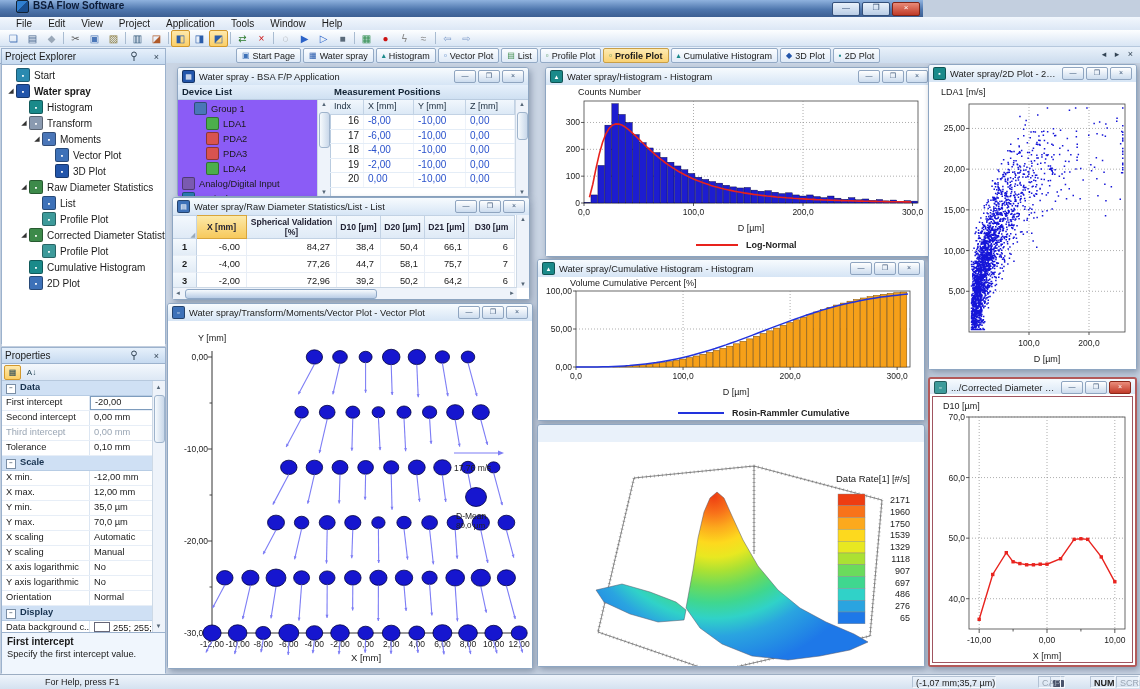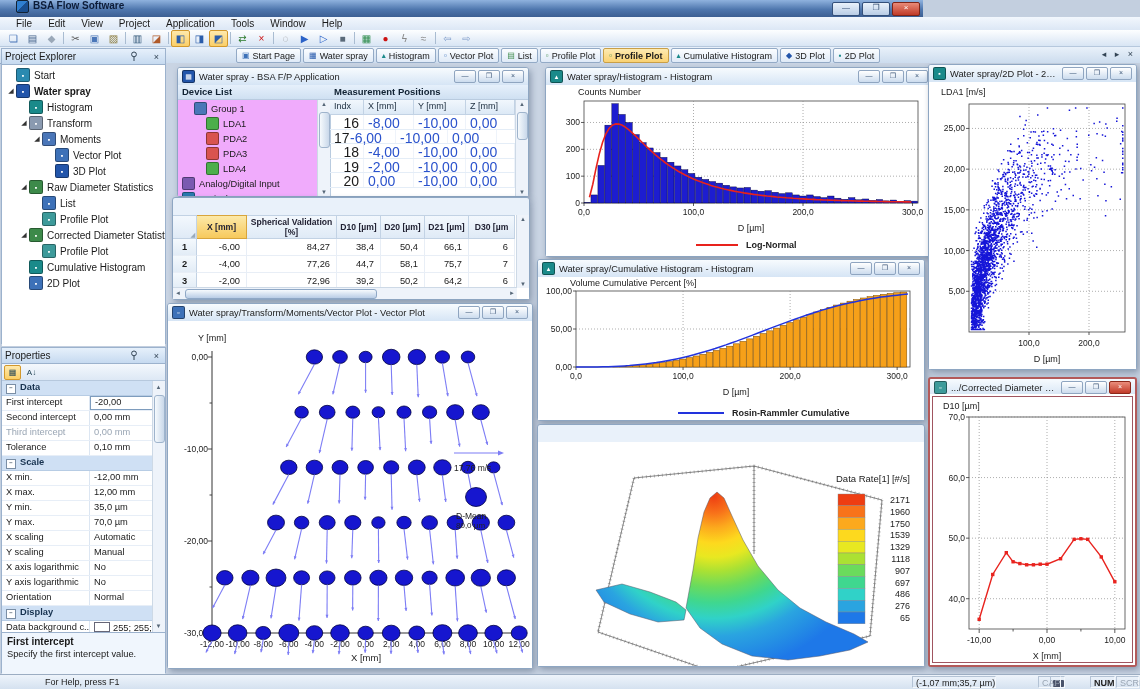--- a/index.html
+++ b/index.html
@@ -72,29 +72,29 @@
   .win-tt{flex:1;overflow:hidden;text-overflow:ellipsis;}
   .wbtns{display:flex;gap:2px;flex:none;}
   .wbtn{width:20px;height:11px;border:1px solid #8fa5c0;border-radius:2px;background:linear-gradient(#ffffff,#ccdcee);
     font-size:7px;line-height:9px;text-align:center;color:#3c5678;}
   .wbtn.close-red{background:linear-gradient(#ea8d7c,#c23a28);border-color:#8c281a;color:#fff;}
   .win-body{position:absolute;left:0;top:17px;right:0;bottom:0;background:#fff;overflow:hidden;}
   
   .subhead{height:15px;background:linear-gradient(#e6f0fb,#cfe0f2);border-bottom:1px solid #b9cbdf;font-weight:bold;
     font-size:9.5px;padding:1px 4px 0;box-sizing:border-box;color:#123;}
   #devlist{position:absolute;left:0;top:0;width:152px;bottom:0;border-right:1px solid #b9cbdf;}
-  #devrows{position:absolute;left:0;top:15px;right:12px;bottom:0;background:#f0abfc;overflow:hidden;padding-top:1px;}
+  #devrows{position:absolute;left:0;top:15px;right:12px;bottom:0;background:#8b5cf6;overflow:hidden;padding-top:1px;}
   .drow{height:15px;display:flex;align-items:center;font-size:9.3px;white-space:nowrap;}
   .dico{width:11px;height:11px;border-radius:2px;margin-right:4px;flex:none;border:1px solid rgba(0,0,0,.35);}
   .vsb{position:absolute;right:0;top:15px;width:12px;bottom:0;background:#eef3fa;border-left:1px solid #cdd9e6;}
   .vsb .th{position:absolute;left:1px;width:9px;background:linear-gradient(90deg,#f6fafd,#c9d8ea);border:1px solid #9fb4cc;border-radius:3px;}
   #positions{position:absolute;left:152px;top:0;right:0;bottom:0;}
   .grid-h{display:flex;height:14px;background:linear-gradient(#f1f7fd,#dce9f6);border-bottom:1px solid #c2d2e4;font-size:9px;color:#234;}
   .grid-h div{border-right:1px solid #c2d2e4;box-sizing:border-box;padding:1px 4px 0;}
-  .grid-r{display:flex;height:13.5px;font-size:14px;border-bottom:1px solid #e4edf7;}
+  .grid-r{display:flex;height:13.5px;font-size:10px;border-bottom:1px solid #e4edf7;}
   .grid-r div{border-right:1px solid #eef3fa;box-sizing:border-box;padding:0 4px;}
   .bluetxt{color:#2a52cc;}
   
   #listtbl .hc{background:linear-gradient(#f3f8fd,#dfeaf6);border:1px solid #c2d2e4;border-left:none;font-size:8.6px;
     display:flex;align-items:center;justify-content:center;text-align:center;box-sizing:border-box;color:#223;font-weight:bold;}
   #listtbl .hc.orange{background:linear-gradient(#fce9a8,#f7c95c);border-color:#d8a53c;}
   #listtbl .rc{border-right:1px solid #e8eef6;border-bottom:1px solid #e8eef6;box-sizing:border-box;font-size:9.3px;
     display:flex;align-items:center;justify-content:flex-end;padding-right:6px;}
   #listtbl .rh{background:linear-gradient(#f4f9fd,#e2ecf6);border-right:1px solid #c2d2e4;justify-content:center;padding-right:0;font-weight:bold;}
   .hsb{position:absolute;left:0;bottom:0;height:11px;background:#eef3fa;border-top:1px solid #cdd9e6;}
@@ -446,21 +446,21 @@
               <div style="width: 52px;">Y [mm]</div>
               <div style="width: 49px;">Z [mm]</div>
             </div>
             <div class="grid-r">
               <div style="width: 34px; text-align: right;">16</div>
               <div class="bluetxt" style="width: 50px;">-8,00</div>
               <div class="bluetxt" style="width: 52px;">-10,00</div>
               <div class="bluetxt" style="width: 49px;">0,00</div>
             </div>
             <div class="grid-r">
-              <div style="width: 16px; text-align: left;">17</div>
+              <div style="width: 34px; text-align: right;">17</div>
               <div class="bluetxt" style="width: 50px;">-6,00</div>
               <div class="bluetxt" style="width: 52px;">-10,00</div>
               <div class="bluetxt" style="width: 49px;">0,00</div>
             </div>
             <div class="grid-r">
               <div style="width: 34px; text-align: right;">18</div>
               <div class="bluetxt" style="width: 50px;">-4,00</div>
               <div class="bluetxt" style="width: 52px;">-10,00</div>
               <div class="bluetxt" style="width: 49px;">0,00</div>
             </div>
@@ -480,20 +480,29 @@
         <div class="vsb">
           <span class="ar" style="top:1px;left:3px;">▲</span>
             <div class="th" style="top:12px;height:26px;"></div>
             <span class="ar" style="bottom:1px;left:3px;">▼</span>
         </div>
       </div>
     </div>
   </div>
 
   <div class="win" style="left:6px;top:134px;width:358px;height:103px;">
+    <div class="win-tb">
+      <div class="win-ico" style="background: rgb(61, 113, 184);">▤</div>
+      <span class="win-tt">Water spray/Raw Diameter Statistics/List - List</span>
+      <div class="wbtns">
+          <div class="wbtn">—</div>
+          <div class="wbtn">❐</div>
+          <div class="wbtn">×</div>
+        </div>
+    </div>
     <div class="win-body">
       <div id="listtbl" style="position:absolute;left:0;top:0;right:12px;bottom:11px;">
           <div style="display: flex; height: 24px;">
             <div class="hc" style="width: 24px; position: relative;">
               <span style="position: absolute; right: 1px; bottom: 0px; font-size: 6px; color: rgb(153, 170, 187);">◢</span>
             </div>
             <div class="hc orange" style="width: 50px;">X [mm]</div>
             <div class="hc" style="width: 90px;">Spherical Validation [%]</div>
             <div class="hc" style="width: 44px;">D10 [µm]</div>
             <div class="hc" style="width: 44px;">D20 [µm]</div>

